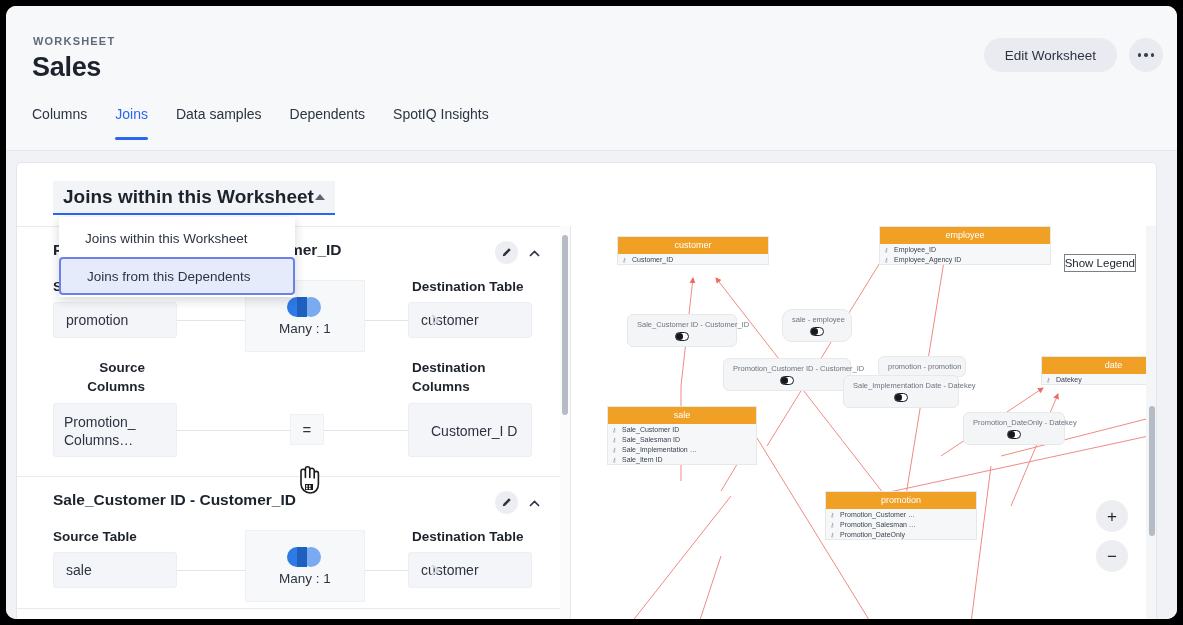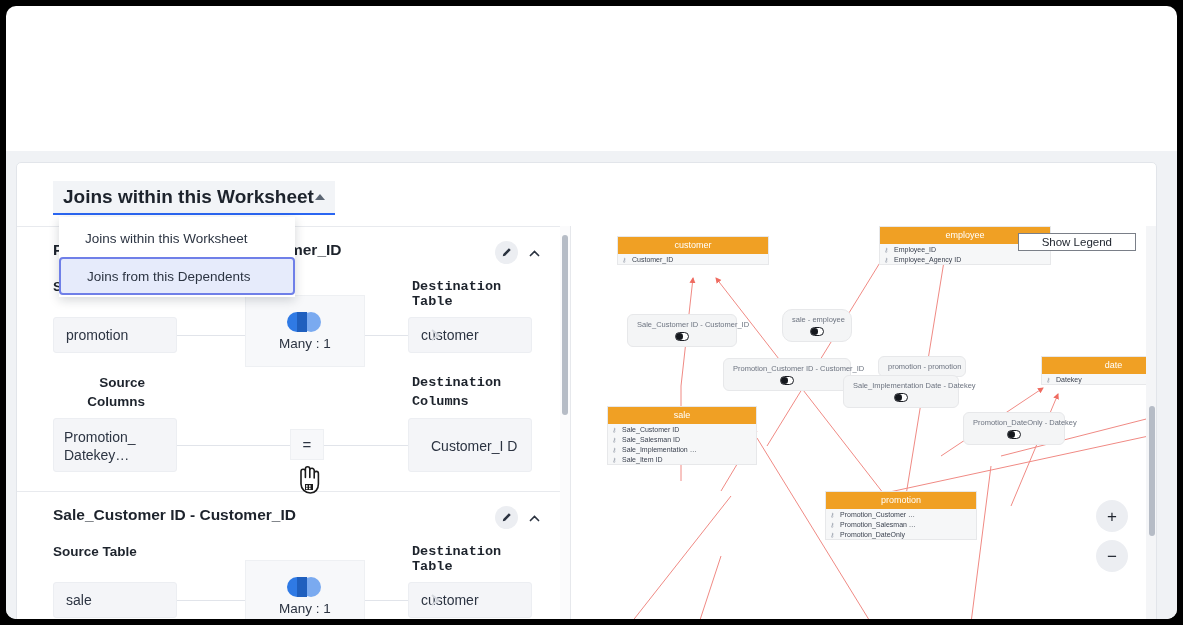--- a/index.html
+++ b/index.html
@@ -147,21 +147,21 @@
   .pencil-btn {
     width: 23px; height: 23px; border-radius: 50%;
     background: #eceef2; border: none; cursor: pointer;
     display:flex; align-items:center; justify-content:center;
   }
   .chev-up {
     width: 12px; height: 12px; cursor: pointer; position: relative; top: -1px;
   }
   .row-labels { display: flex; justify-content: space-between; margin-bottom: 6px; }
   .lbl { font-size: 13.5px; font-weight: 700; color: #1d232c; }
-  .lbl.dest { width: 120px; font-family: Liberation Mono, monospace; }
+  .lbl.dest { width: 120px; }
   .rel-row {
     position: relative; display: flex; align-items: center; height: 40px;
   }
   .pill {
     height: 36px; width: 124px;
     background: #f4f5f8; border: 1px solid #eceef2; border-radius: 3px;
     display: flex; align-items: center; padding-left: 12px;
     font-size: 14px; color: #2c3442;
   }
   .pill.tall { height: 54px; align-items: center; line-height: 18px; padding-top: 2px;}
@@ -242,23 +242,23 @@
   .toggle {
     width: 14px; height: 9px; border-radius: 5px;
     border: 1.2px solid #1a1d23; background: #ffffff;
     margin: 3px auto 0 auto; position: relative;
   }
   .toggle i {
     position:absolute; left: 0px; top: 0px;
     width: 7px; height: 6.6px; border-radius: 50%; background:#15181d; display:block;
   }
   .legend-btn {
-    position: absolute; right: 22px; top: 7px;
+    position: absolute; right: 22px; top: 28px;
     border: 1px solid #7a7f88; background: #ffffff;
-    font-size: 11.5px; color: #1d232c; padding: 2px 23px;
+    font-size: 11.5px; color: #1d232c; padding: 2px 0;
     cursor: pointer; font-family: "Liberation Sans", sans-serif;
   }
   .zoom-btn {
     position: absolute; right: 30px;
     width: 32px; height: 32px; border-radius: 50%;
     background: #eceef2; border: none; cursor: pointer;
     display:flex; align-items:center; justify-content:center;
     color:#1d232c; font-size: 17px; line-height: 1;
     font-family: "Liberation Sans", sans-serif;
   }
@@ -266,20 +266,39 @@
   .zoom-out { top: 314px; }
 
   
   .cursor { position: absolute; left: 243px; top: 284px; z-index: 90; }
 </style>
 </head>
 <body>
 
 <div class="app-window">
 
+  <div class="header">
+    <div class="eyebrow">WORKSHEET</div>
+    <div class="page-title">Sales</div>
+
+    <button class="edit-btn">Edit Worksheet</button>
+    <button class="more-btn">
+      <i></i>
+        <i></i>
+        <i></i>
+    </button>
+
+    <div class="tabs">
+      <div class="tab">Columns</div>
+      <div class="tab active">Joins</div>
+      <div class="tab">Data samples</div>
+      <div class="tab">Dependents</div>
+      <div class="tab">SpotIQ Insights</div>
+    </div>
+  </div>
 
   <div class="body-area">
     <div class="panel">
 
       <div class="left-col">
 
         <div class="join-card">
           <div class="jc-title">Promotion_Customer ID - Customer_ID</div>
           <div class="jc-actions">
             <button class="pencil-btn">
@@ -317,21 +336,21 @@
             </span>
             <div class="pill">customer</div>
           </div>
 
           <div class="row-labels" style="margin-top:18px;">
             <div class="lbl" style="width:92px;line-height:19px;text-align:right;">Source Columns</div>
             <div class="lbl dest" style="line-height:19px;">Destination Columns</div>
           </div>
 
           <div class="rel-row" style="height:56px;">
-            <div class="pill tall" style="padding-left:10px;">Promotion_ Datekey…</div>
+            <div class="pill tall" style="padding-left:10px;">Promotion_ Columns…</div>
             <div class="connector"></div>
             <div class="eq-box" style="top:12px;">=</div>
             <div class="pill tall" style="padding-left:22px;">Customer_I D</div>
           </div>
         </div>
 
         <div class="join-card">
           <div class="jc-title">Sale_Customer ID - Customer_ID</div>
           <div class="jc-actions">
             <button class="pencil-btn">

